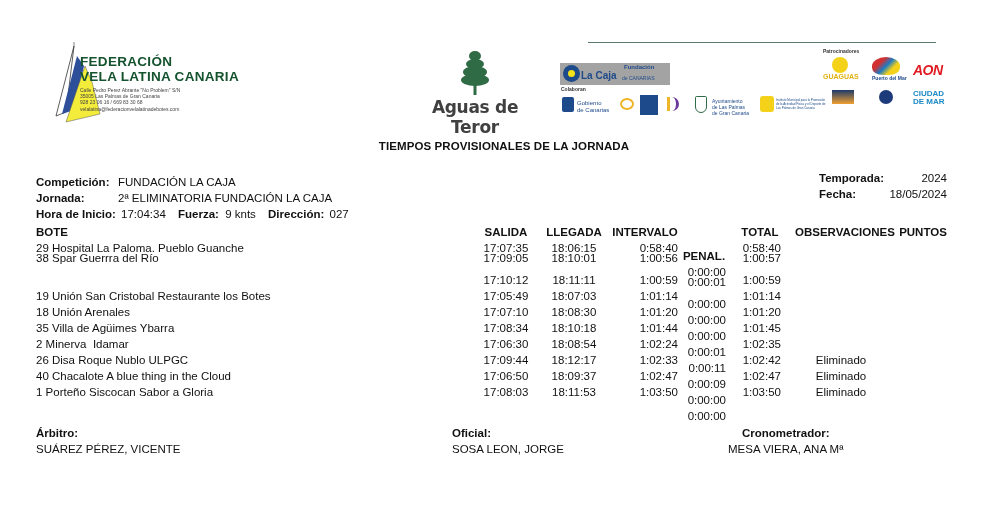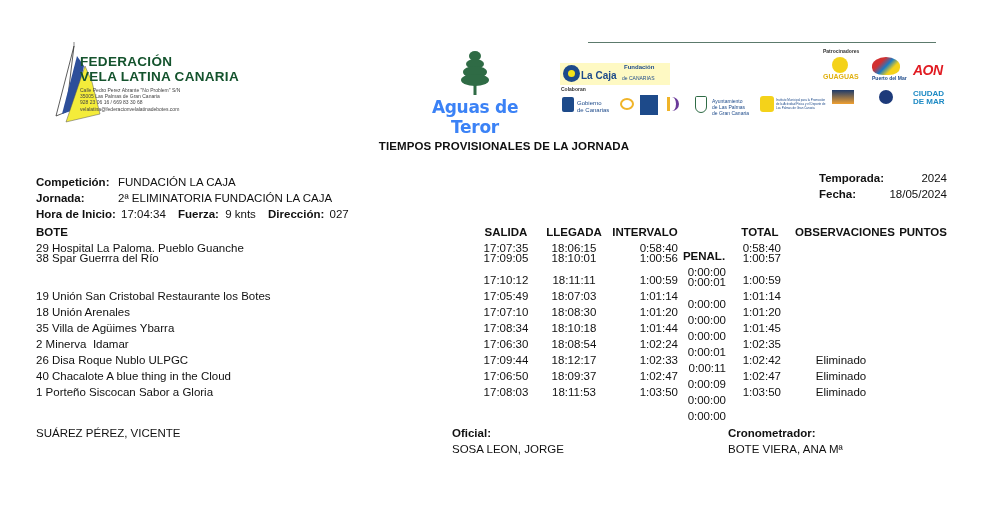--- a/index.html
+++ b/index.html
@@ -8,25 +8,25 @@
 
     .abs { position: absolute; }
 
     
     .fvlc-logo { left: 52px; top: 42px; width: 210px; height: 85px; }
     .fvlc-sail { position: absolute; left: 0; top: 0; }
     .fvlc-title { position: absolute; left: 28px; top: 12px; color: #14532d; font-weight: bold; font-size: 13.5px; line-height: 15px; letter-spacing: 0.3px; }
     .fvlc-addr { position: absolute; left: 28px; top: 45px; color: #444; font-size: 5px; line-height: 6.2px; }
 
     .teror-logo { left: 410px; top: 50px; width: 130px; height: 70px; text-align: center; }
-    .teror-text { position: absolute; left: 0; top: 47px; width: 130px; color: #3b82f6; font-weight: bold; font-size: 17px; letter-spacing: -0.3px; font-family: "DejaVu Sans", sans-serif; }
+    .teror-text { position: absolute; left: 0; top: 47px; width: 130px; color: #404040; font-weight: bold; font-size: 17px; letter-spacing: -0.3px; font-family: "DejaVu Sans", sans-serif; }
 
     .top-rule { left: 588px; top: 42px; width: 348px; height: 1px; background: #5c7a6c; }
 
-    .lacaja { left: 560px; top: 63px; width: 110px; height: 22px; background: #fef9c3; }
+    .lacaja { left: 560px; top: 63px; width: 110px; height: 22px; background: #a3a3a3; }
     .lacaja-circle { position: absolute; left: 3px; top: 2px; width: 17px; height: 17px; border-radius: 50%; background: #1d4a8a; }
     .lacaja-circle::after { content: ""; position: absolute; left: 5px; top: 5px; width: 7px; height: 7px; border-radius: 50%; background: #f4e21a; }
     .lacaja-name { position: absolute; left: 21px; top: 7px; font-weight: bold; font-size: 10px; color: #1d4a8a; }
     .lacaja-fund { position: absolute; left: 64px; top: 1px; font-size: 6px; color: #1d4a8a; font-weight: bold; }
     .lacaja-sub { position: absolute; left: 62px; top: 12px; font-size: 5px; color: #1d4a8a; }
 
     .colabora { left: 561px; top: 86px; font-size: 5px; font-weight: bold; color: #333; }
     .patro { left: 823px; top: 48px; font-size: 5px; font-weight: bold; color: #333; }
 
     .small-logo { position: absolute; }
@@ -295,22 +295,23 @@
     <span class="c c-llegada">18:11:53</span>
     <span class="c c-intervalo">1:03:50</span>
     <span class="c c-penal">0:00:00</span>
     <span class="c c-total">1:03:50</span>
     <span class="c c-obs">Eliminado</span>
     <span class="c c-puntos"></span>
   </div>
 </div>
 
 <div class="off-block" style="left:36px;">
+  <span class="off-label">Árbitro:</span>
   <span class="off-name">SUÁREZ PÉREZ, VICENTE</span>
 </div>
 <div class="off-block" style="left:452px;">
   <span class="off-label">Oficial:</span>
   <span class="off-name">SOSA LEON, JORGE</span>
 </div>
-<div class="off-block" style="left:728px;">
+<div class="off-block" style="left:728px;text-align:center;">
   <span class="off-label">Cronometrador:</span>
-  <span class="off-name">BOTE VIERA, ANA Mª</span>
+  <span class="off-name">MESA VIERA, ANA Mª</span>
 </div>
 
 </body></html>

